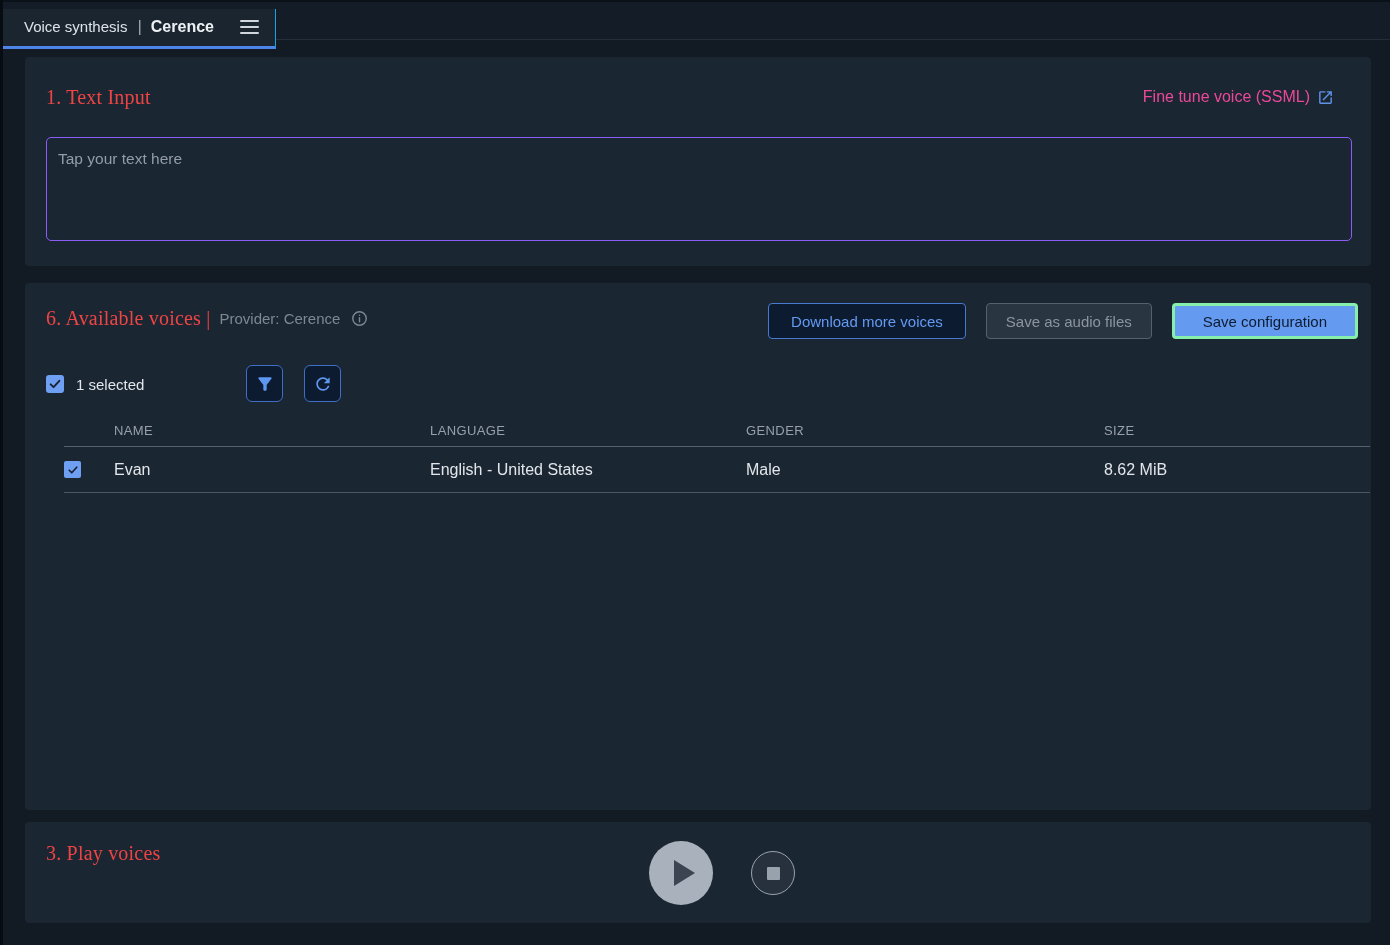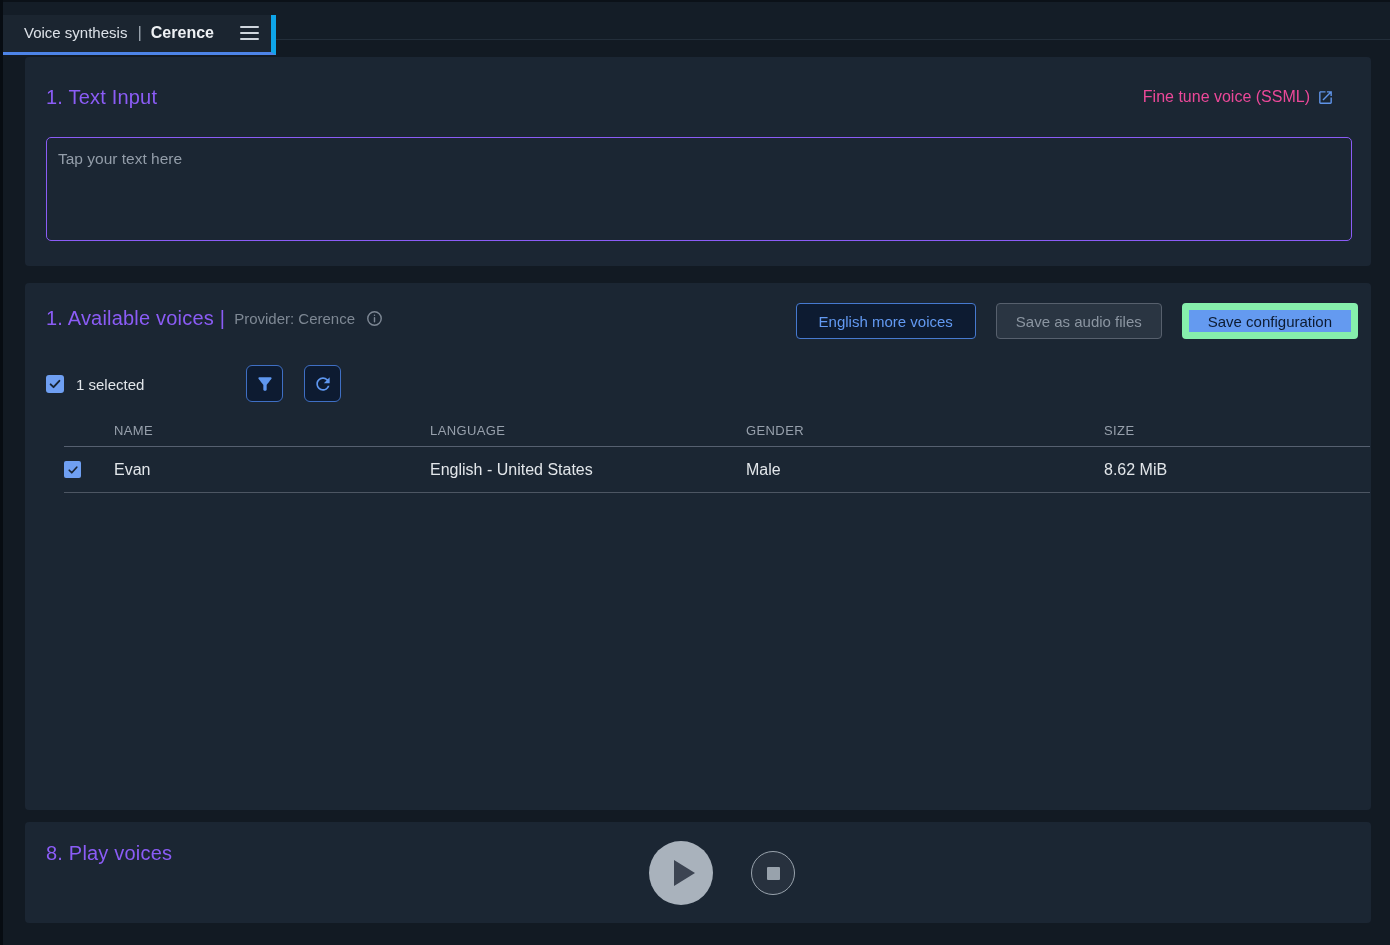--- a/index.html
+++ b/index.html
@@ -12,23 +12,23 @@
   }
 
   
   .topbar {
     position: absolute; top: 0; left: 0; right: 0; height: 40px;
     background: #141d27;
     border-bottom: 1px solid #232e3a;
     border-top: 2px solid #0b1118;
   }
   .tab {
-    position: absolute; left: 0; top: 13px; width: 273px; height: 40px;
+    position: absolute; left: 0; top: 7px; width: 273px; height: 40px;
     background: #1b2530;
-    border-right: 5px solid #0ea5e9;
+    border-right: 1px solid #0ea5e9;
     border-bottom: 3px solid #4d84e8;
     display: flex; align-items: center;
     padding: 0 14px 2px 21px;
     cursor: pointer;
   }
   .tab-app { color: #dde2e8; font-size: 15px; white-space: nowrap; }
   .tab-sep { color: #9aa4ae; font-size: 17px; font-weight: 300; margin: 0 9px 0 10px; }
   .tab-provider { color: #eef1f4; font-size: 16px; font-weight: 700; white-space: nowrap; }
   .hamburger { margin-left: 26px; display: flex; flex-direction: column; gap: 4px; cursor: pointer; }
   .hamburger span { display: block; width: 19px; height: 2px; background: #cfd6dd; border-radius: 1px; }
@@ -36,21 +36,21 @@
   
   .panel {
     position: absolute; left: 22px; width: 1346px;
     background: #1b2633; border-radius: 4px;
   }
   .panel-1 { top: 57px; height: 209px; }
   .panel-2 { top: 283px; height: 527px; }
   .panel-3 { top: 822px; height: 101px; }
 
   .section-heading {
-    color: #8b5cf6; font-size: 20px; font-weight: 400; letter-spacing: 0.2px;
+    color: #ef4444; font-size: 20px; font-weight: 400; letter-spacing: 0.2px; font-family: Liberation Serif, serif;
   }
 
   
   .p1-heading { position: absolute; left: 21px; top: 29px; }
   .fine-tune-link {
     position: absolute; right: 37px; top: 31px;
     display: flex; align-items: center; gap: 7px;
     color: #ec4899; font-size: 16px; cursor: pointer; text-decoration: none;
   }
   .text-input {
@@ -79,21 +79,21 @@
     font-family: "Liberation Sans", sans-serif;
     display: flex; align-items: center; cursor: pointer; white-space: nowrap;
   }
   .btn-outline-blue {
     background: #0d1b31; border: 1px solid #4679cf; color: #639af2; padding: 0 22px;
   }
   .btn-outline-gray {
     background: #2a3542; border: 1px solid #57606d; color: #8b95a1; padding: 1px 19px;
   }
   .btn-filled {
-    background: #649af0; border: 7px solid #86efac; color: #0d1b31; padding: 0 19px; font-weight: 500;
+    background: #649af0; border: 3px solid #86efac; color: #0d1b31; padding: 0 28px; font-weight: 500;
   }
 
   .selected-row {
     position: absolute; left: 21px; top: 88px; height: 26px;
     display: flex; align-items: center;
   }
   .checkbox {
     width: 18px; height: 18px; background: #6f9ff2; border-radius: 3px;
     display: flex; align-items: center; justify-content: center; cursor: pointer;
   }
@@ -173,33 +173,33 @@
       <svg width="17" height="17" viewBox="0 0 24 24" fill="#5f93e8">
         <path d="M19 19H5V5h7V3H5c-1.11 0-2 .9-2 2v14c0 1.1.89 2 2 2h14c1.1 0 2-.9 2-2v-7h-2v7zM14 3v2h3.59l-9.83 9.83 1.41 1.41L19 6.41V10h2V3h-7z"></path>
       </svg>
     </span>
   </a>
   <textarea class="text-input" placeholder="Tap your text here" style=""></textarea>
 </div>
 
 <div class="panel panel-2">
   <div class="p2-heading-row">
-    <span class="section-heading">1. Available voices |</span>
+    <span class="section-heading">6. Available voices |</span>
     <span class="provider-label">Provider: Cerence</span>
     <span class="info-icon">
       <svg width="17" height="17" viewBox="0 0 24 24" fill="none" stroke="#7d8794" stroke-width="2">
         <circle cx="12" cy="12" r="9.5"></circle>
         <line x1="12" y1="11" x2="12" y2="16.5" stroke-linecap="round"></line>
         <line x1="12" y1="7.2" x2="12" y2="7.4" stroke-linecap="round"></line>
       </svg>
     </span>
   </div>
 
   <div class="p2-buttons">
-    <button class="btn btn-outline-blue">English more voices</button>
+    <button class="btn btn-outline-blue">Download more voices</button>
     <button class="btn btn-outline-gray">Save as audio files</button>
     <button class="btn btn-filled">Save configuration</button>
   </div>
 
   <div class="selected-row">
     <span class="checkbox">
       <svg width="14" height="14" viewBox="0 0 24 24" fill="none" stroke="#182434" stroke-width="3.2" stroke-linecap="round" stroke-linejoin="round">
         <polyline points="4.5,12.5 9.5,17.5 19.5,6.5"></polyline>
       </svg>
     </span>
@@ -239,20 +239,20 @@
       </div>
       <div class="td col-name">Evan</div>
       <div class="td col-lang">English - United States</div>
       <div class="td col-gender">Male</div>
       <div class="td col-size">8.62 MiB</div>
     </div>
   </div>
 </div>
 
 <div class="panel panel-3">
-  <div class="section-heading p3-heading">8. Play voices</div>
+  <div class="section-heading p3-heading">3. Play voices</div>
   <button class="play-btn">
     <span class="play-triangle"></span>
   </button>
   <button class="stop-btn">
     <span class="stop-square"></span>
   </button>
 </div>
 
 </body></html>

